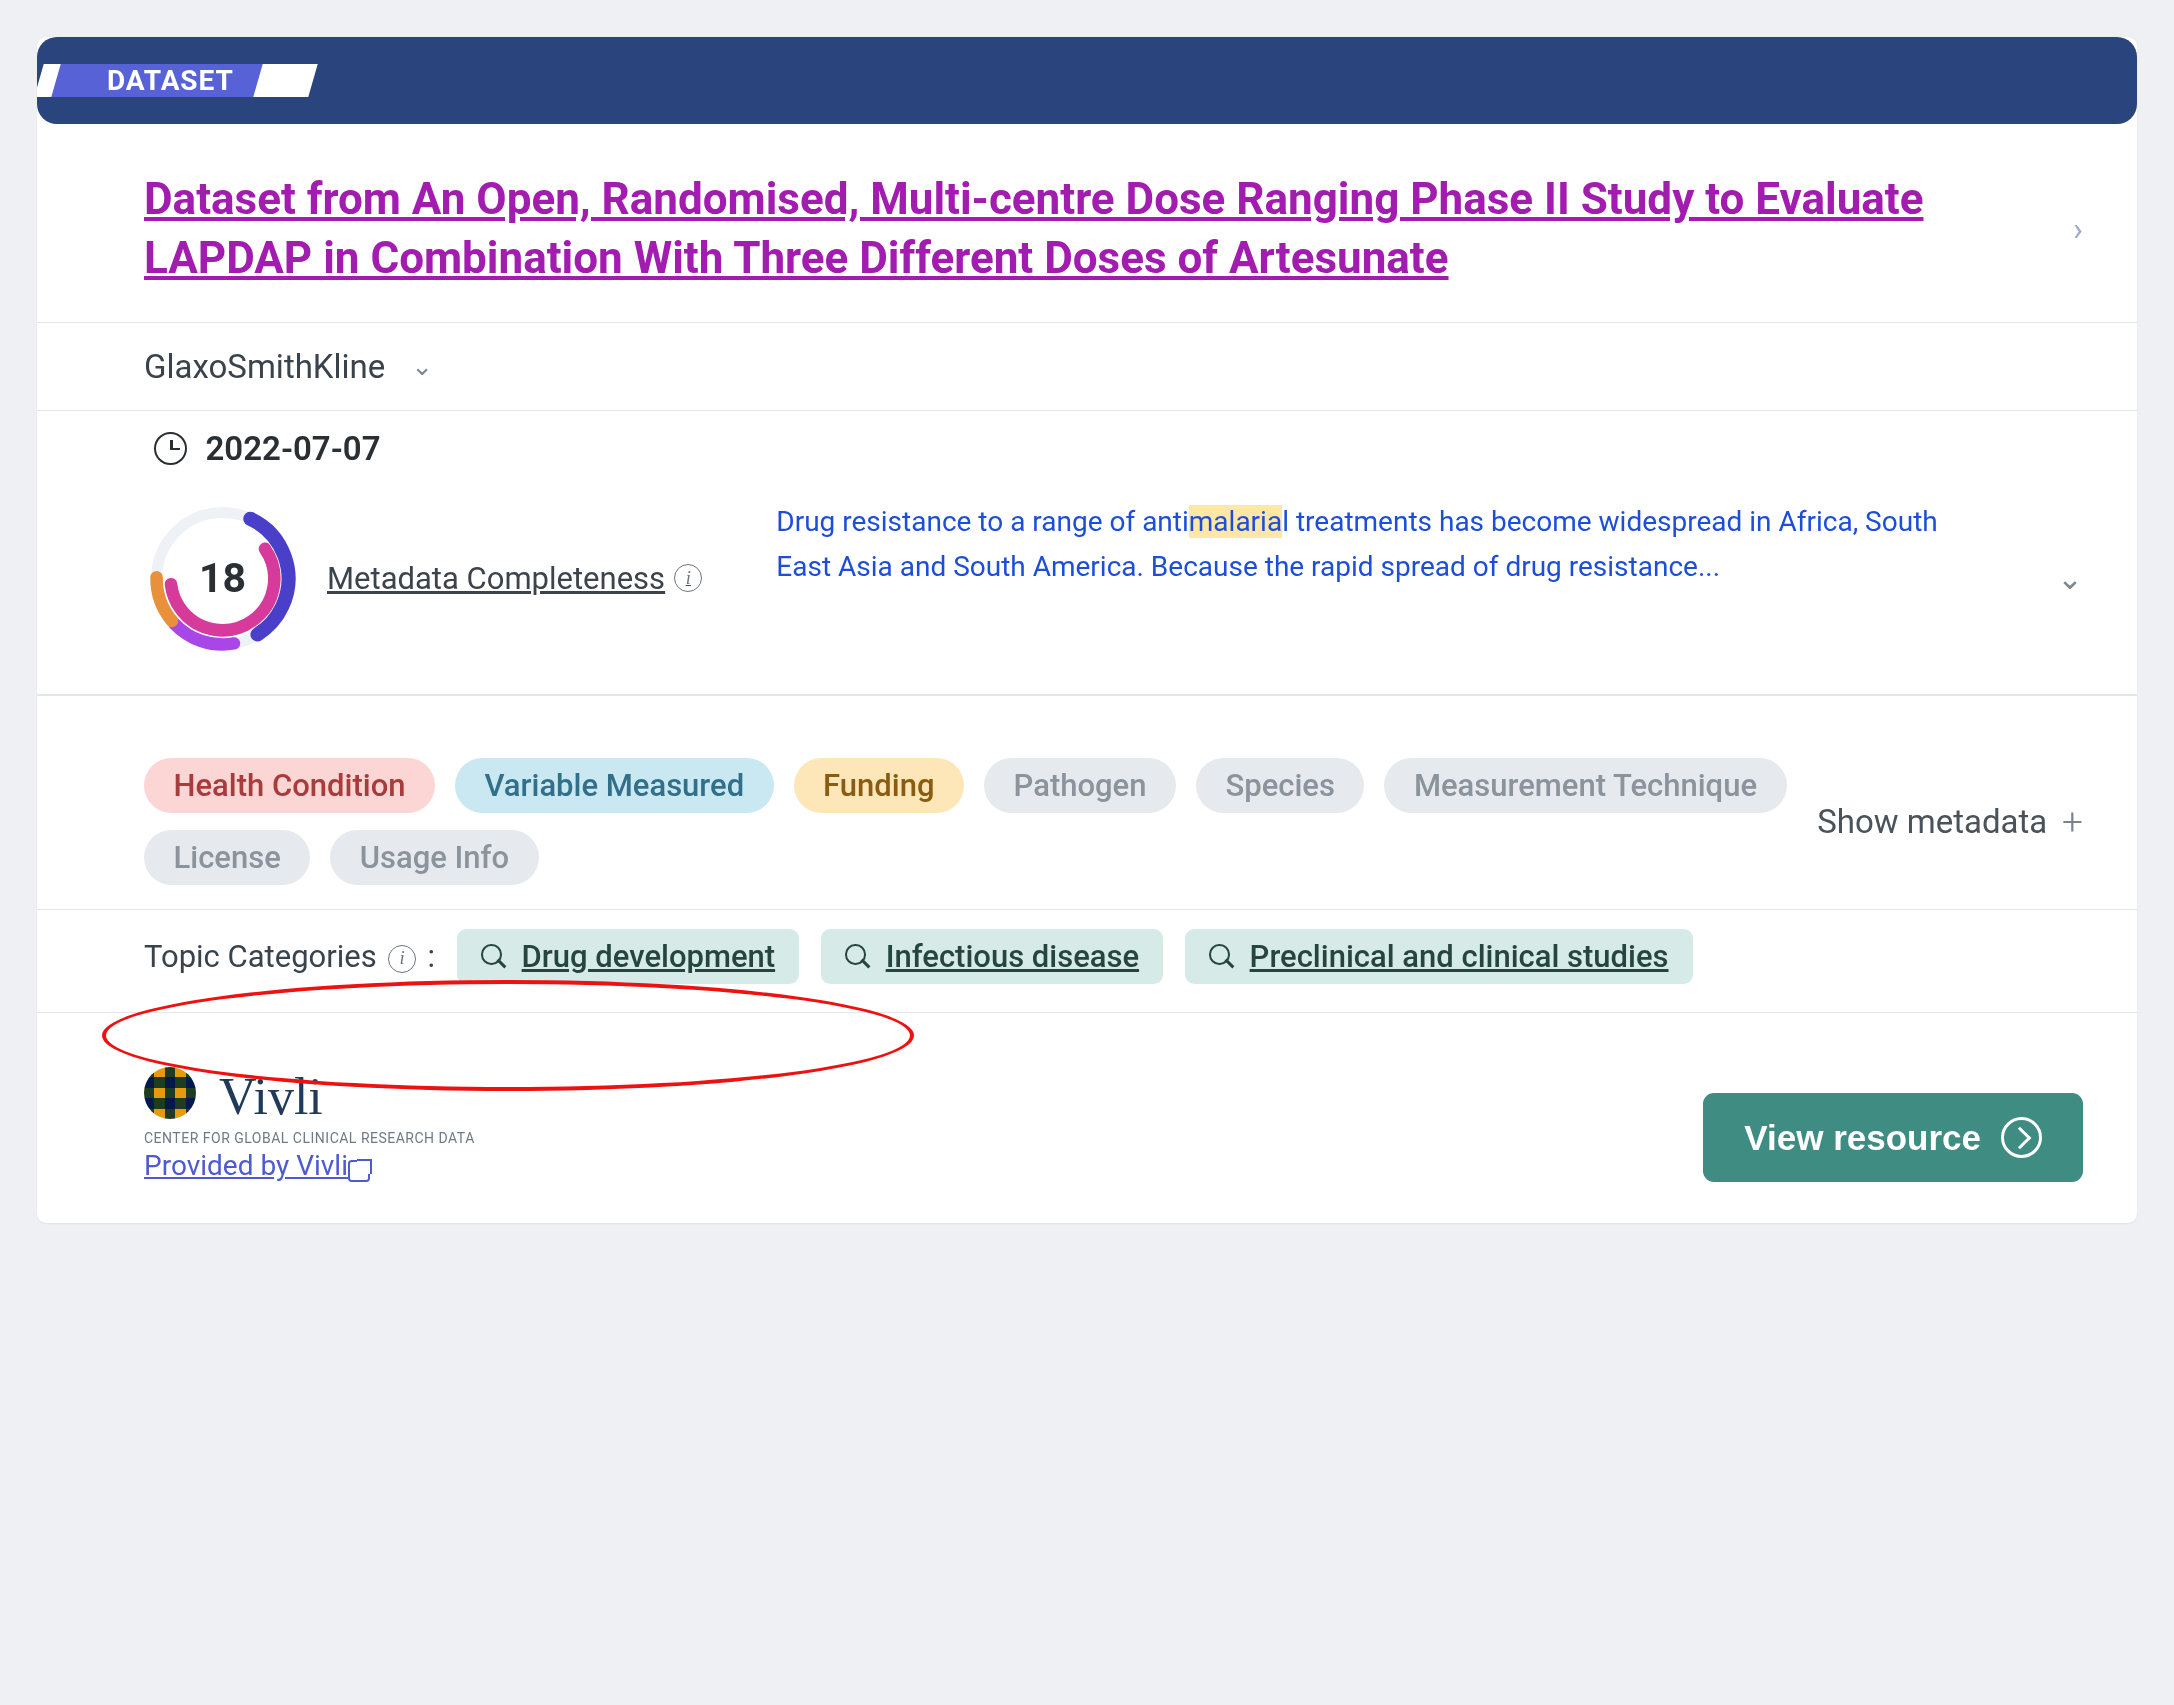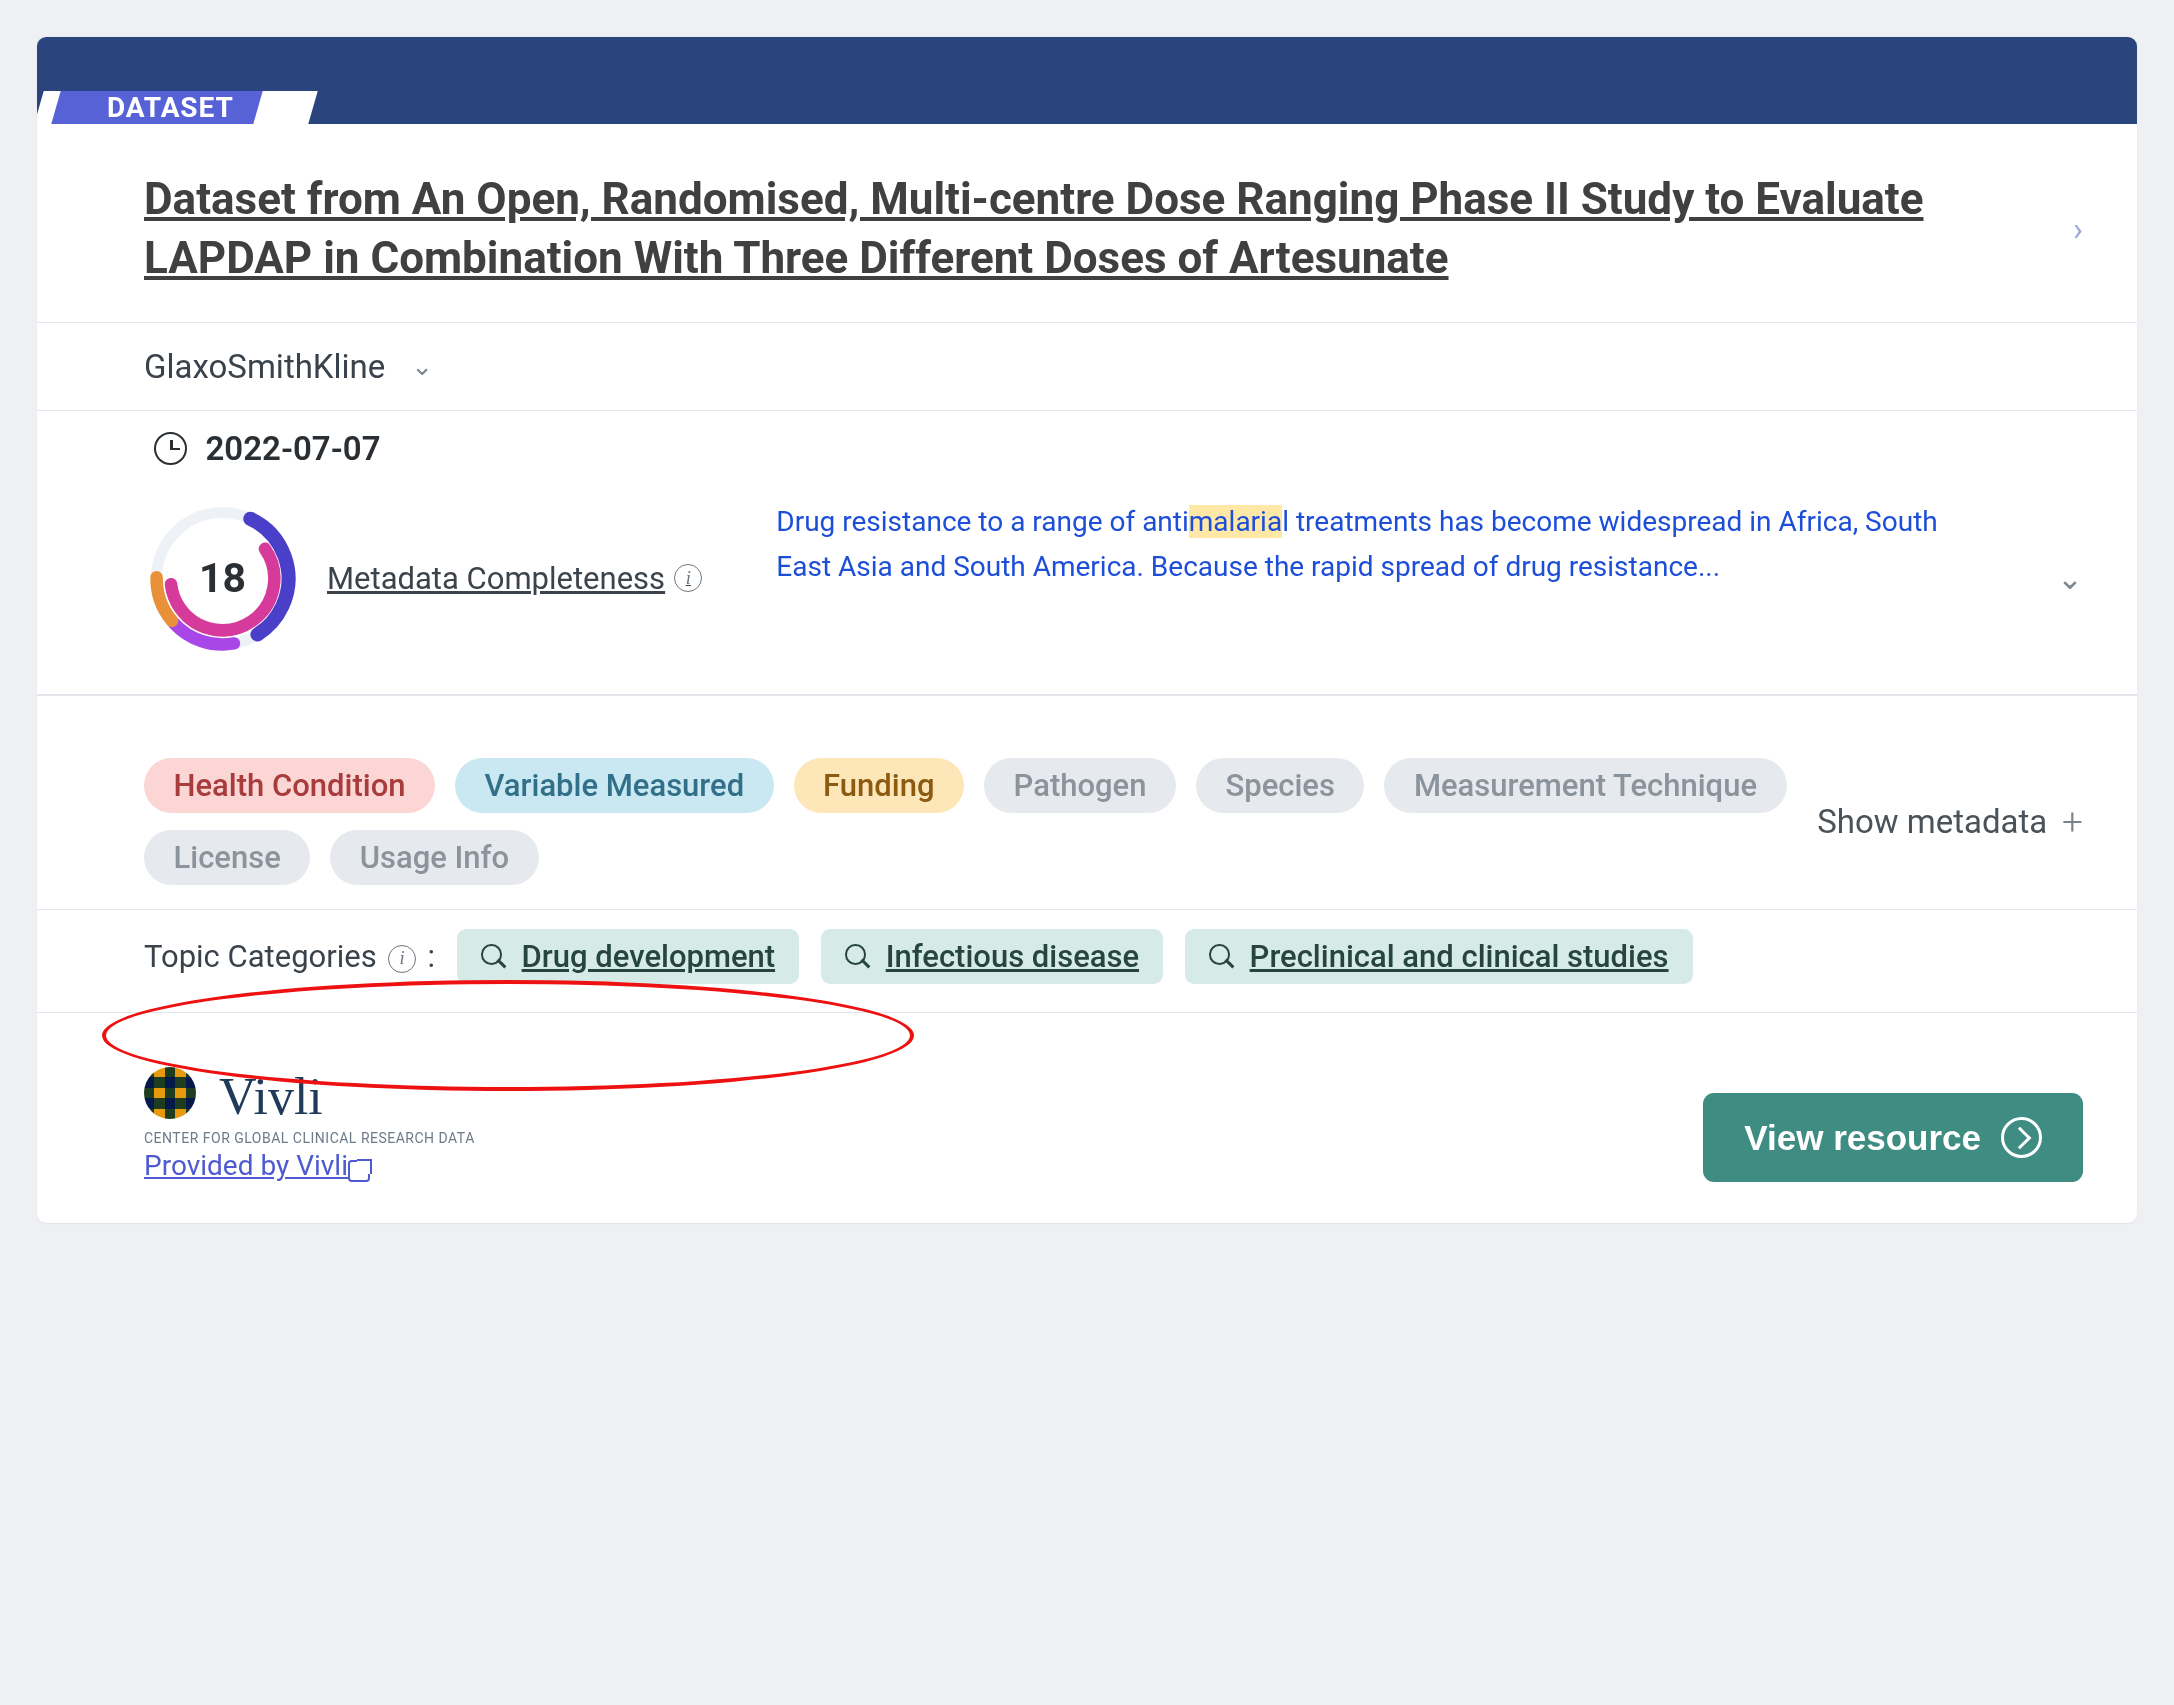--- a/index.html
+++ b/index.html
@@ -16,21 +16,22 @@
     box-shadow: 0 0.9px 1.8px rgba(0,0,0,0.06);
     max-width: 2101px;
     margin: 0 auto;
   }
   
   .header-bar {
     background: #2a447e;
     height: 87px;
     position: relative;
     display: flex;
-    align-items: flex-end;
+    align-items: center;
+    border-radius: 20px;
   }
   .badge-wrap {
     position: relative;
     margin-left: 37px;
     display: flex;
     align-items: stretch;
   }
   .badge {
     background: #5662d6;
     color: #fff;
@@ -73,21 +74,21 @@
     transform: skewX(-16deg);
     z-index: 2;
   }
   
   .section {
     padding: 33px 54px 26px 107px;
     border-bottom: 0.9px solid #e3e6ea;
   }
   .title-section { padding-top: 46px; padding-bottom: 33px; display:flex; align-items:center; gap:37px; }
   .title-link {
-    color: #404040;
+    color: #a21caf;
     font-size: 44px;
     font-weight: 700;
     line-height: 1.35;
     text-decoration: underline;
     flex: 1;
   }
   .chev { color: #9da9d6; font-size: 33px; }
   
   .org-row {
     padding: 24px 54px 24px 107px;

